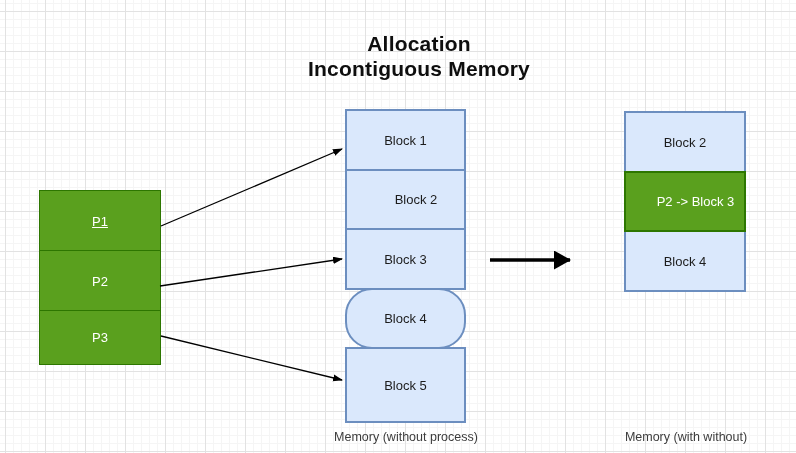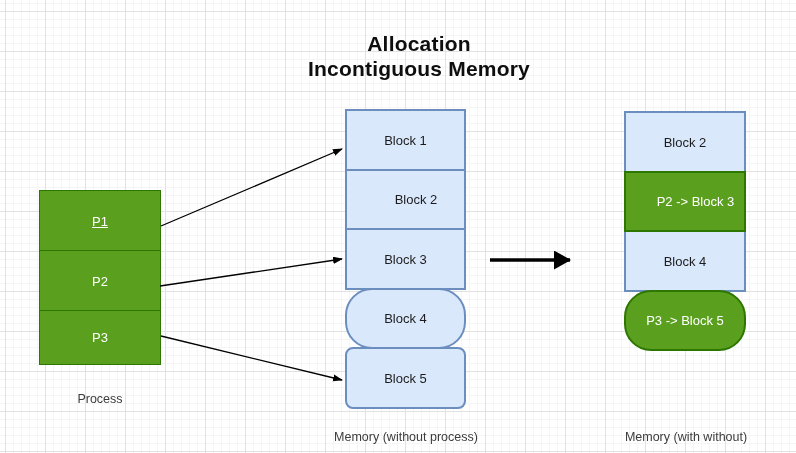--- a/index.html
+++ b/index.html
@@ -39,21 +39,21 @@
   .mem-free{left:345px;top:109px;width:121px;height:300px;}
   .mem-free .cell{border:2px solid #6c8ebf;background:#dae8fc;color:#1c1c1c;}
   
   .mem-alloc{left:624px;top:111px;width:122px;height:300px;}
   .mem-alloc .cell.free{border:2px solid #6c8ebf;background:#dae8fc;color:#1c1c1c;}
   .mem-alloc .cell.allocated{border:2px solid #2d7600;background:#5aa01e;color:#ffffff;z-index:2;}
   .mem-free .cell:nth-child(1),.mem-alloc .cell:nth-child(1){top:0;height:62px;}
   .mem-free .cell:nth-child(2),.mem-alloc .cell:nth-child(2){top:60px;height:61px;padding-left:21px;}
   .mem-free .cell:nth-child(3),.mem-alloc .cell:nth-child(3){top:119px;height:62px;}
   .mem-free .cell:nth-child(4),.mem-alloc .cell:nth-child(4){top:179px;height:61px;border-radius:27px;}
-  .mem-free .cell:nth-child(5),.mem-alloc .cell:nth-child(5){top:238px;height:62px;border-radius:8px;}
+  .mem-free .cell:nth-child(5),.mem-alloc .cell:nth-child(5){top:238px;height:76px;}
   .caption{
     position:absolute;text-align:center;font-size:12.5px;color:#3c3c3c;
   }
   .caption.process{left:40px;top:392px;width:120px;}
   .caption.without{left:330px;top:430px;width:152px;}
   .caption.with{left:610px;top:430px;width:152px;}
   .arrows{position:absolute;left:0;top:0;pointer-events:none;}
 </style>
 </head>
 <body>
@@ -63,36 +63,34 @@
   <div class="title">
     <div>Allocation</div>
     <div>Incontiguous Memory</div>
   </div>
 
   <div class="col process-stack">
     <div class="cell">P1</div>
     <div class="cell">P2</div>
     <div class="cell">P3</div>
   </div>
-  <div class="caption process">Process</div>
 
   <div class="col mem-free">
     <div class="cell">Block 1</div>
     <div class="cell">Block 2</div>
     <div class="cell">Block 3</div>
     <div class="cell">Block 4</div>
     <div class="cell">Block 5</div>
   </div>
   <div class="caption without">Memory (without process)</div>
 
   <div class="col mem-alloc">
     <div class="cell free">Block 2</div>
     <div class="cell allocated">P2 -&gt; Block 3</div>
     <div class="cell free">Block 4</div>
-    <div class="cell allocated">P3 -&gt; Block 5</div>
   </div>
   <div class="caption with">Memory (with without)</div>
 
   <svg class="arrows" width="796" height="453" viewBox="0 0 796 453">
     <defs>
       <marker id="head-thin" markerUnits="userSpaceOnUse" markerWidth="10" markerHeight="8" refX="9" refY="3.6" orient="auto">
         <path d="M0,0 L10,3.6 L0,7.2 Z" fill="#000000"></path>
       </marker>
       <marker id="head-thick" markerUnits="userSpaceOnUse" markerWidth="18" markerHeight="20" refX="16" refY="9.5" orient="auto">
         <path d="M0,0 L17,9.5 L0,19 Z" fill="#000000"></path>

